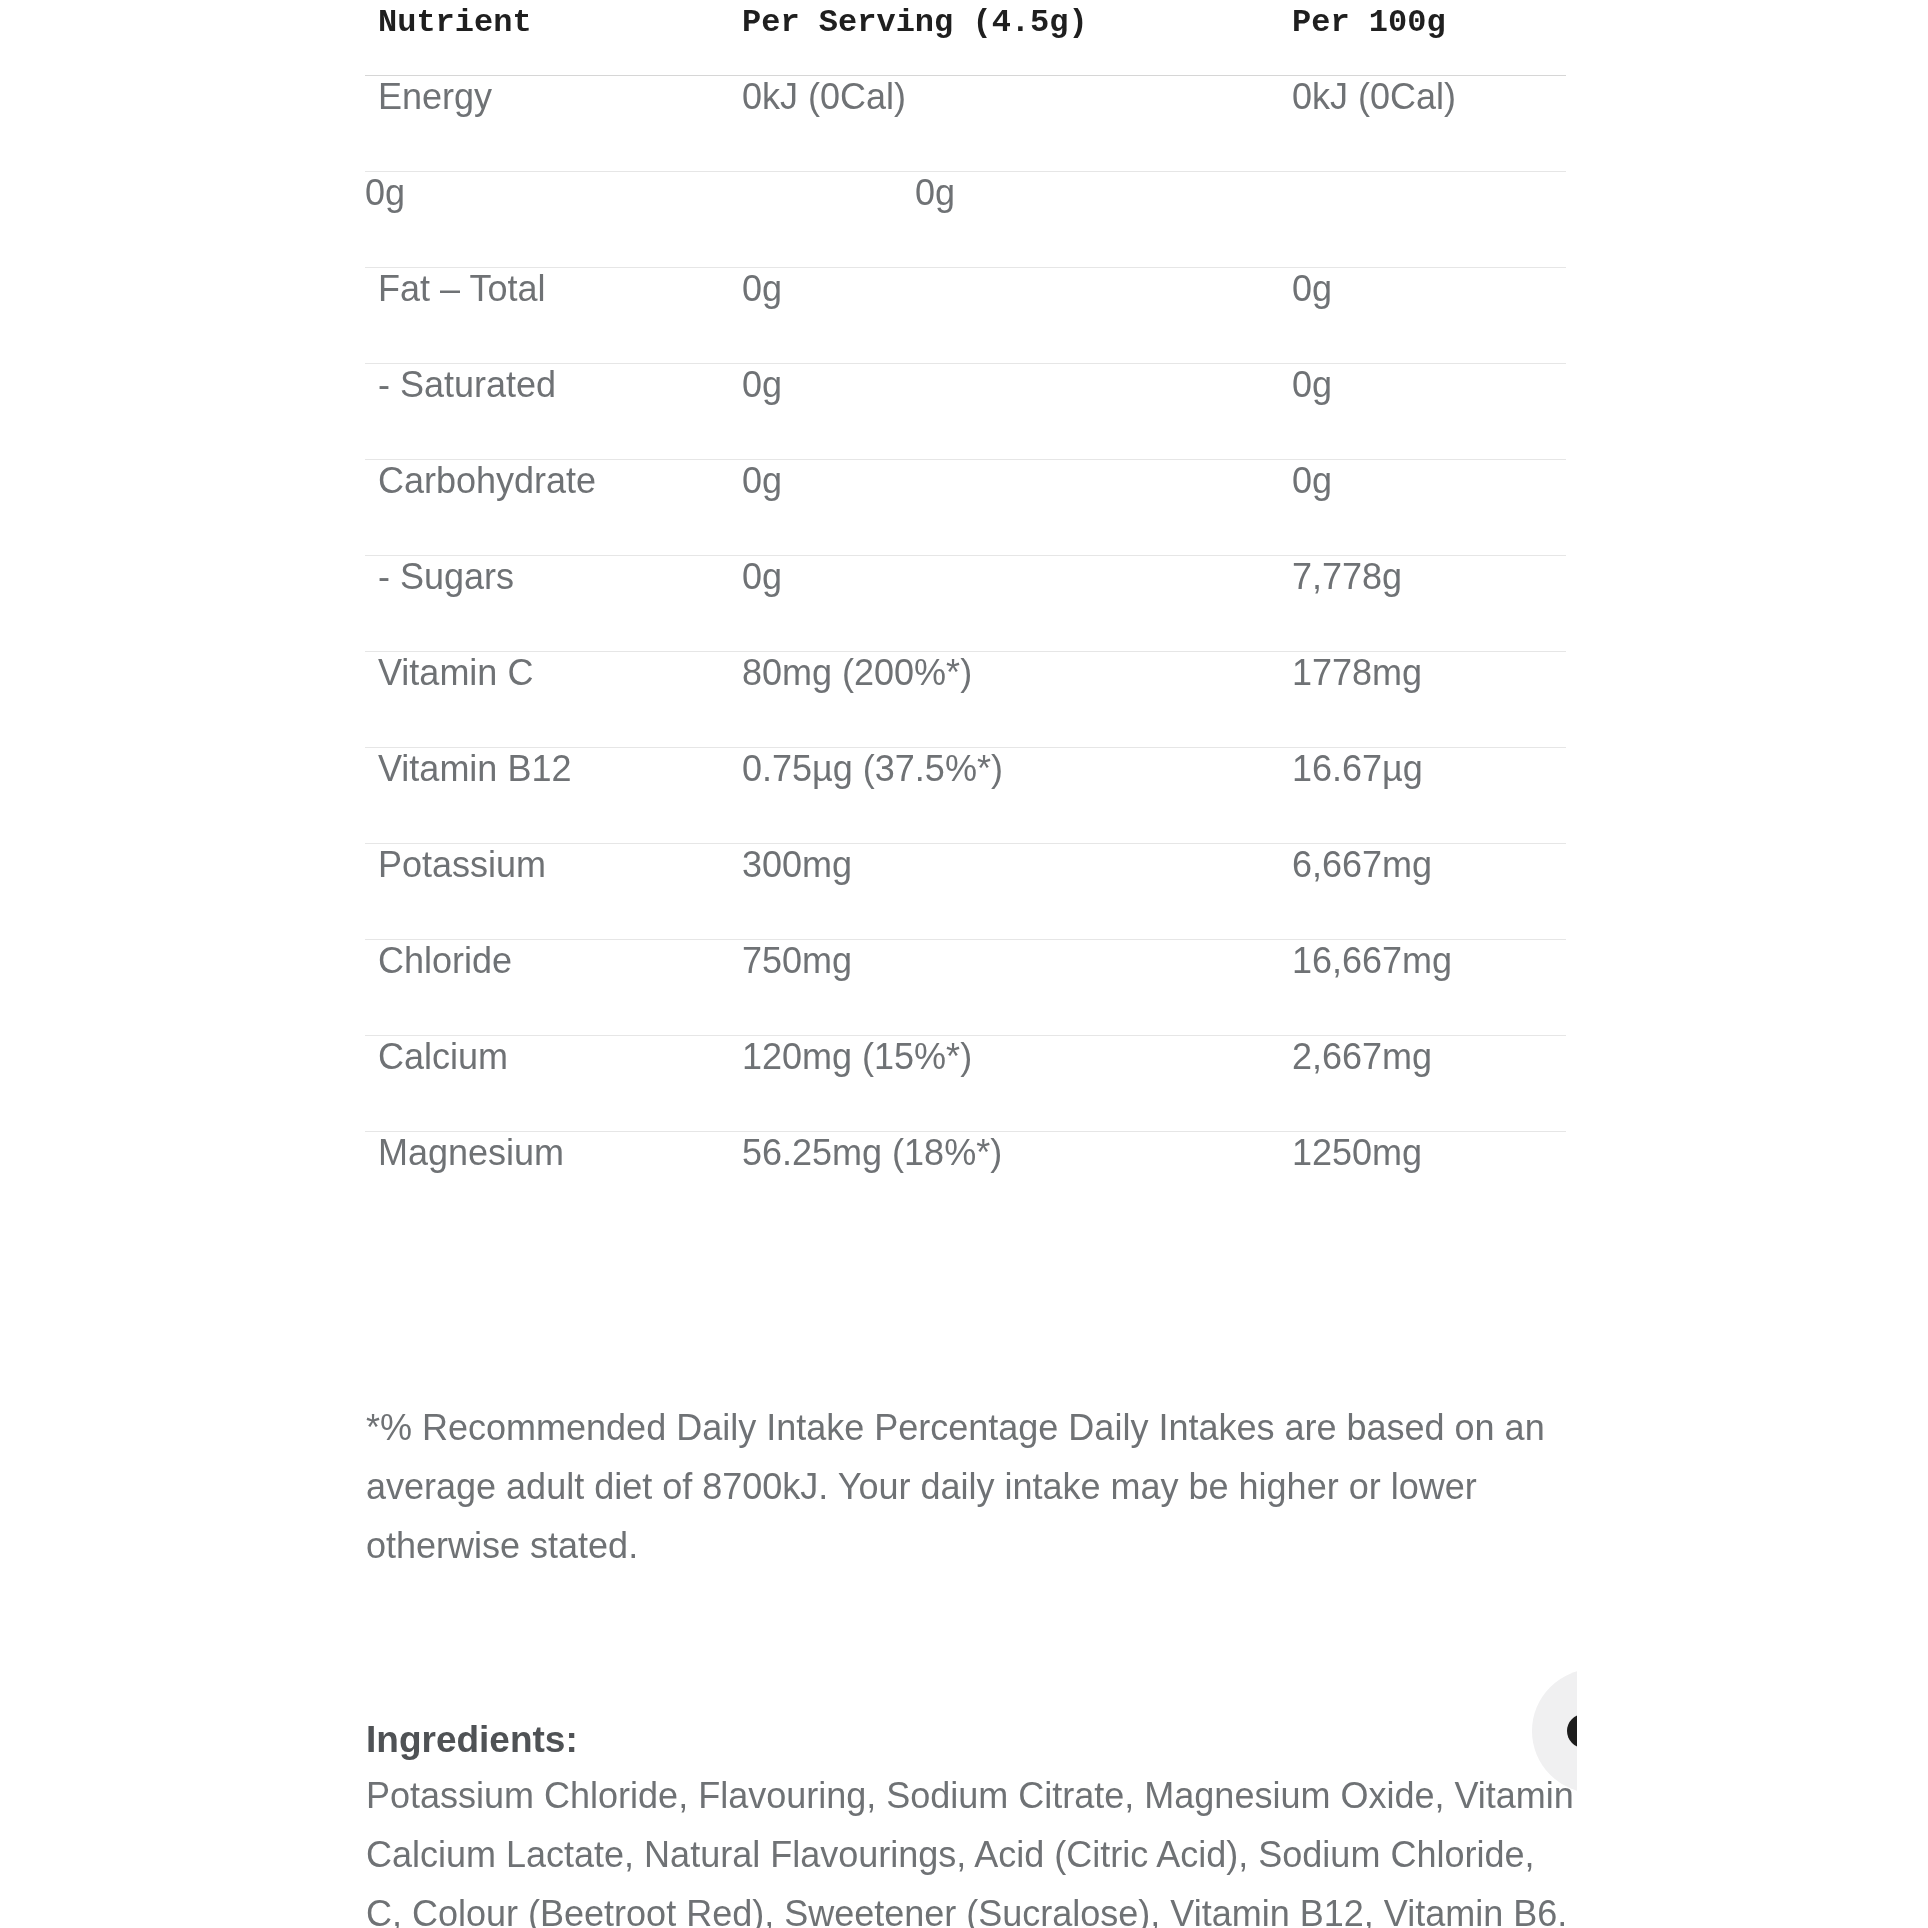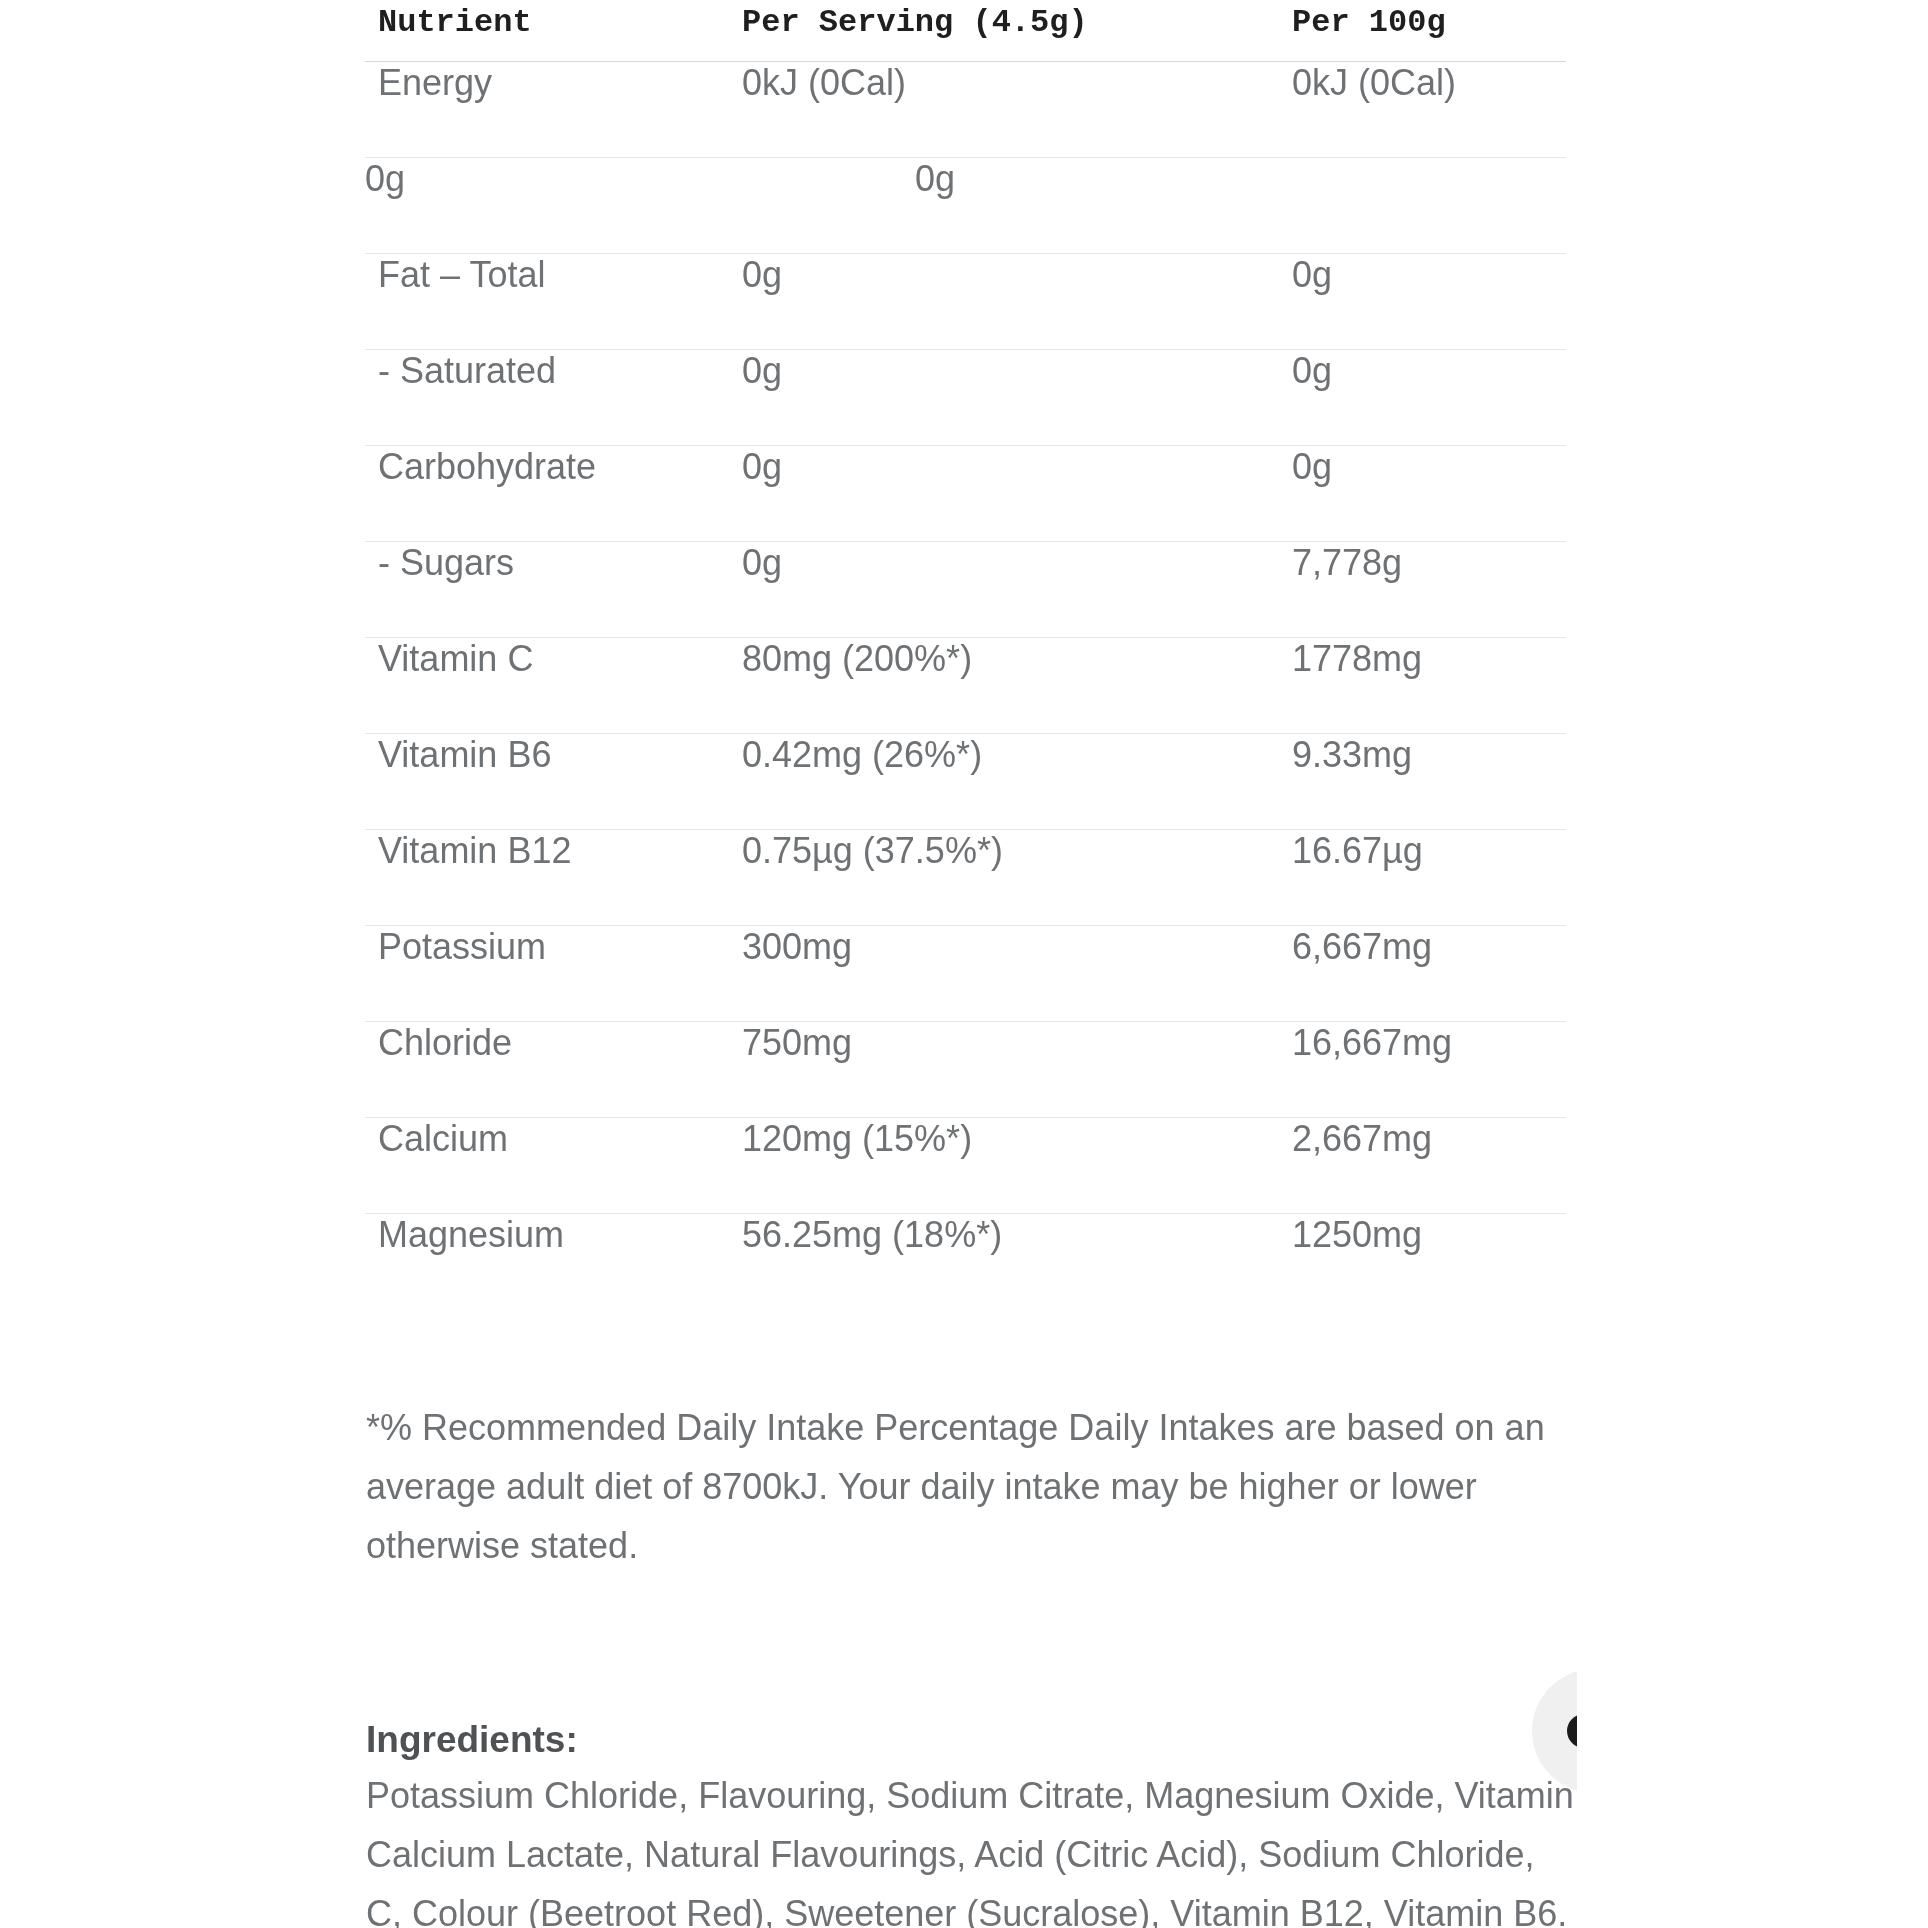--- a/index.html
+++ b/index.html
@@ -11,21 +11,21 @@
     --widget-bg:#f0f0f1;
     --widget-glyph:#1c1c1c;
   }
   *{margin:0;padding:0;box-sizing:border-box;}
   html,body{width:1928px;height:1928px;background:#ffffff;overflow:hidden;
     font-family:"Liberation Sans", sans-serif;}
   .page{position:relative;width:1928px;height:1928px;background:#ffffff;}
 
   
   .nutrition-table{position:absolute;left:365px;top:0;width:1201px;}
-  .thead{display:flex;height:62px;border-bottom:1.9px solid var(--header-line);}
+  .thead{display:flex;height:76px;border-bottom:1.9px solid var(--header-line);}
   .thead .cell{
     font-family:"Liberation Mono","DejaVu Sans Mono",monospace;
     font-weight:700;font-size:32px;color:var(--header-text);
     line-height:45px;white-space:nowrap;}
   .col1{width:377px;padding-left:13px;}
   .col2{width:550px;}
   .col3{flex:1;}
   .trow{display:flex;height:96px;
     border-bottom:1.9px solid var(--row-line);}
   .trow:last-child{border-bottom:none;}
@@ -92,25 +92,20 @@
       <div class="cell col1">- Sugars</div>
       <div class="cell col2">0g</div>
       <div class="cell col3">7,778g</div>
     </div>
     <div class="trow">
       <div class="cell col1">Vitamin C</div>
       <div class="cell col2">80mg (200%*)</div>
       <div class="cell col3">1778mg</div>
     </div>
     <div class="trow">
-      <div class="cell col1">Vitamin B6</div>
-      <div class="cell col2">0.42mg (26%*)</div>
-      <div class="cell col3">9.33mg</div>
-    </div>
-    <div class="trow">
       <div class="cell col1">Vitamin B12</div>
       <div class="cell col2">0.75µg (37.5%*)</div>
       <div class="cell col3">16.67µg</div>
     </div>
     <div class="trow">
       <div class="cell col1">Potassium</div>
       <div class="cell col2">300mg</div>
       <div class="cell col3">6,667mg</div>
     </div>
     <div class="trow">

